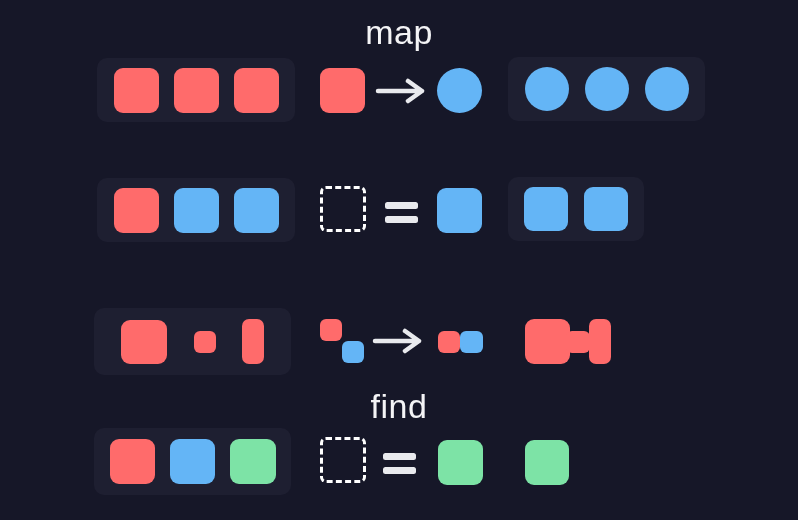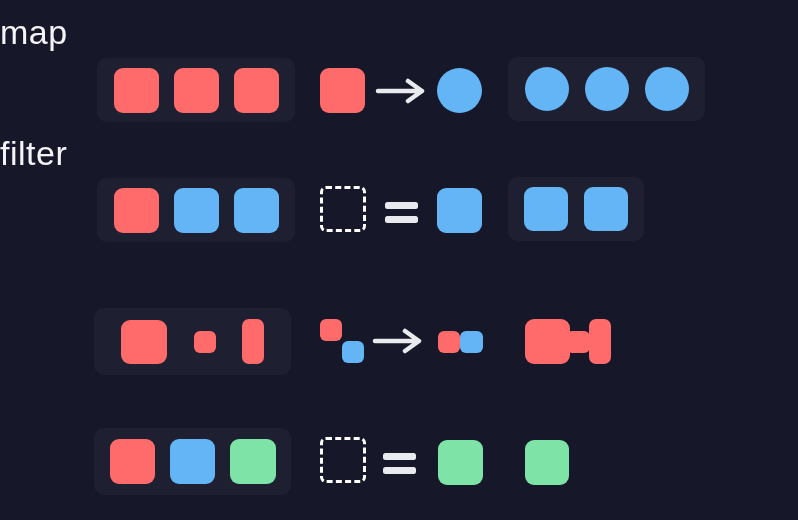--- a/index.html
+++ b/index.html
@@ -5,21 +5,21 @@
   html,body{margin:0;padding:0;}
   body{
     width:798px;height:520px;overflow:hidden;
     background:var(--background,#161728);
     font-family:"Liberation Sans",sans-serif;
     position:relative;
   }
   .abs{position:absolute;display:block;}
   .canvas{position:absolute;left:0;top:0;width:798px;height:520px;}
   .row-label{
-    position:absolute;left:0;width:798px;
+    position:absolute;left:0;width:798px;text-align:center;
     font-size:34px;font-weight:500;line-height:1.1;
     color:var(--text,#f4f4f6);letter-spacing:.5px;
   }
   .tray{
     position:absolute;display:flex;align-items:center;justify-content:center;
     gap:15px;background:var(--tray,#1e1f31);border-radius:10px;
   }
   .tray-circles{gap:16px;}
   .tray-reduce{justify-content:space-evenly;gap:0;}
   .shape{display:block;flex:0 0 auto;}
@@ -66,21 +66,20 @@
   </svg>
 
   <span class="shape blue-circle abs" style="left:437px;top:68px;width:45px;height:45px;"></span>
 
   <div class="tray tray-circles" style="left:508px;top:57px;width:197px;height:64px;">
       <span class="shape blue-circle"></span>
       <span class="shape blue-circle"></span>
       <span class="shape blue-circle"></span>
     </div>
 
-  <div class="row-label" style="top:135px;">filter</div>
 
   <div class="tray" style="left:97px;top:178px;width:198px;height:64px;">
       <span class="shape red-square"></span>
       <span class="shape blue-square"></span>
       <span class="shape blue-square"></span>
     </div>
 
   <span class="dashed abs" style="left:320px;top:186px;"></span>
 
   <div class="equals" style="left:385px;top:202px;">
@@ -115,20 +114,21 @@
     <span class="abs mini mini-red" style="left:0;top:0;"></span>
     <span class="abs mini mini-blue" style="left:22px;top:0;width:23px;"></span>
   </div>
 
   <div class="abs" style="left:525px;top:319px;width:86px;height:45px;">
     <span class="abs fill-red" style="left:0;top:0;width:45px;height:45px;border-radius:9px;"></span>
     <span class="abs fill-red" style="left:41px;top:12px;width:24px;height:22px;border-radius:6px;"></span>
     <span class="abs fill-red" style="left:64px;top:0;width:22px;height:45px;border-radius:7px;"></span>
   </div>
 
+  <div class="row-label" style="top:388px;">find</div>
 
   <div class="tray" style="left:94px;top:428px;width:197px;height:67px;">
       <span class="shape red-square"></span>
       <span class="shape blue-square"></span>
       <span class="shape green-square"></span>
     </div>
 
   <span class="dashed abs" style="left:320px;top:437px;"></span>
 
   <div class="equals" style="left:383px;top:453px;">

